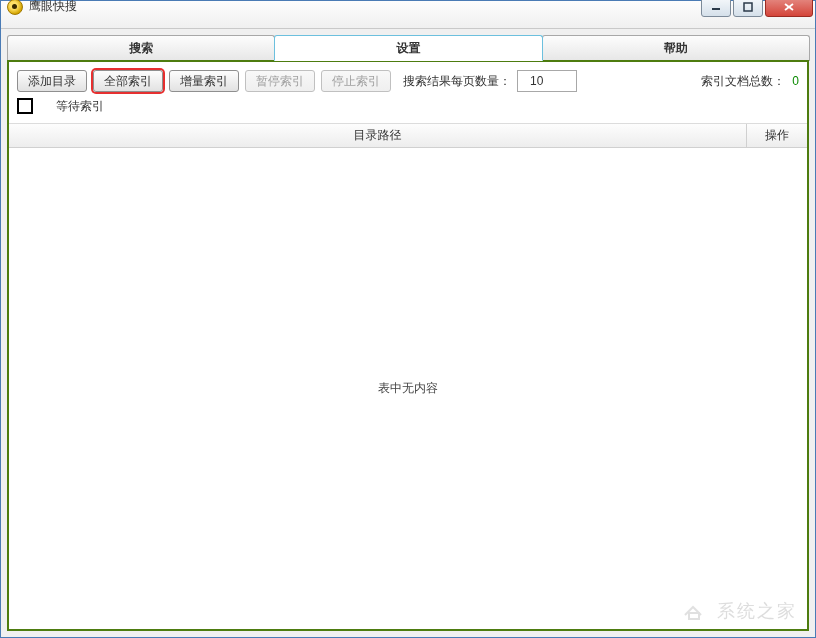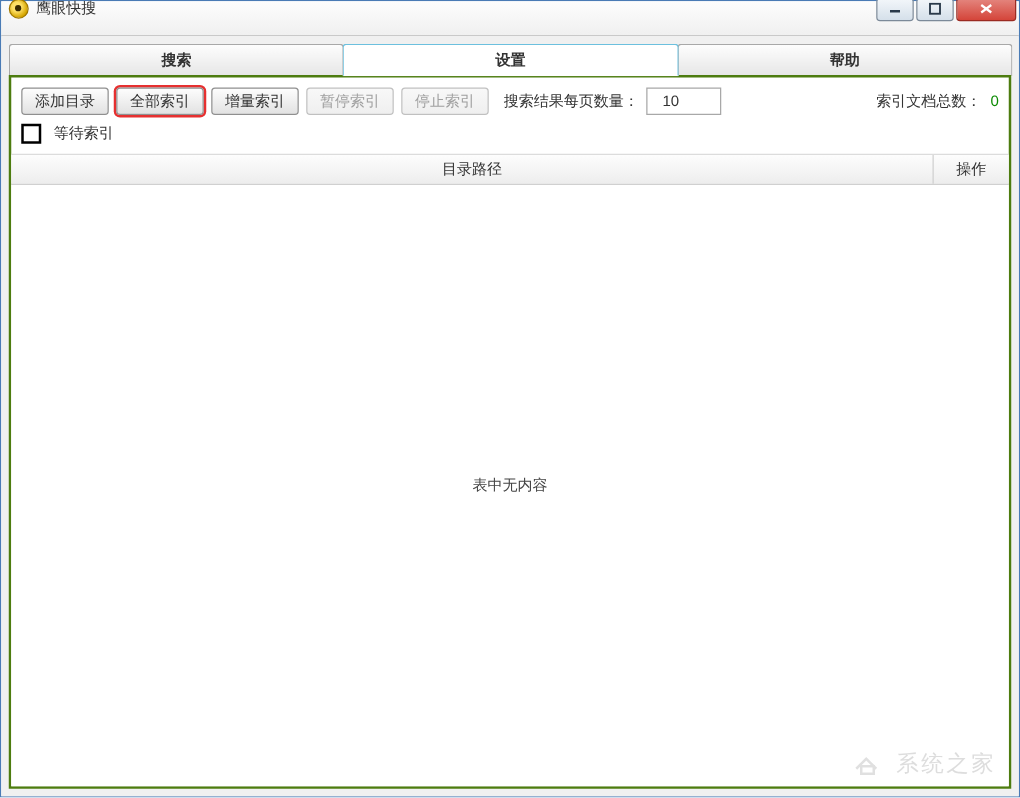--- a/index.html
+++ b/index.html
@@ -137,23 +137,22 @@
   border: 1px solid #a8a8a8;
   padding: 0 12px;
   font-size: 12px;
   color: #333;
 }
 .tb-spacer { flex: 1; }
 .doc-count { font-size: 12px; color: #333; white-space: nowrap; }
 .doc-count-val { color: #0a8a00; margin-left: 4px; }
 .wait-row {
   display: flex;
-  align-items: center;
   padding: 0 8px 8px 8px;
-  gap: 10px;
+  gap: 23px;
 }
 .square-icon {
   width: 16px; height: 16px;
   border: 2px solid #000;
   background: #fff;
 }
 .wait-label { font-size: 12px; color: #333; }
 .table-area { flex: 1; display: flex; flex-direction: column; border-top: 1px solid #dcdcdc; }
 .thead {
   display: flex;

